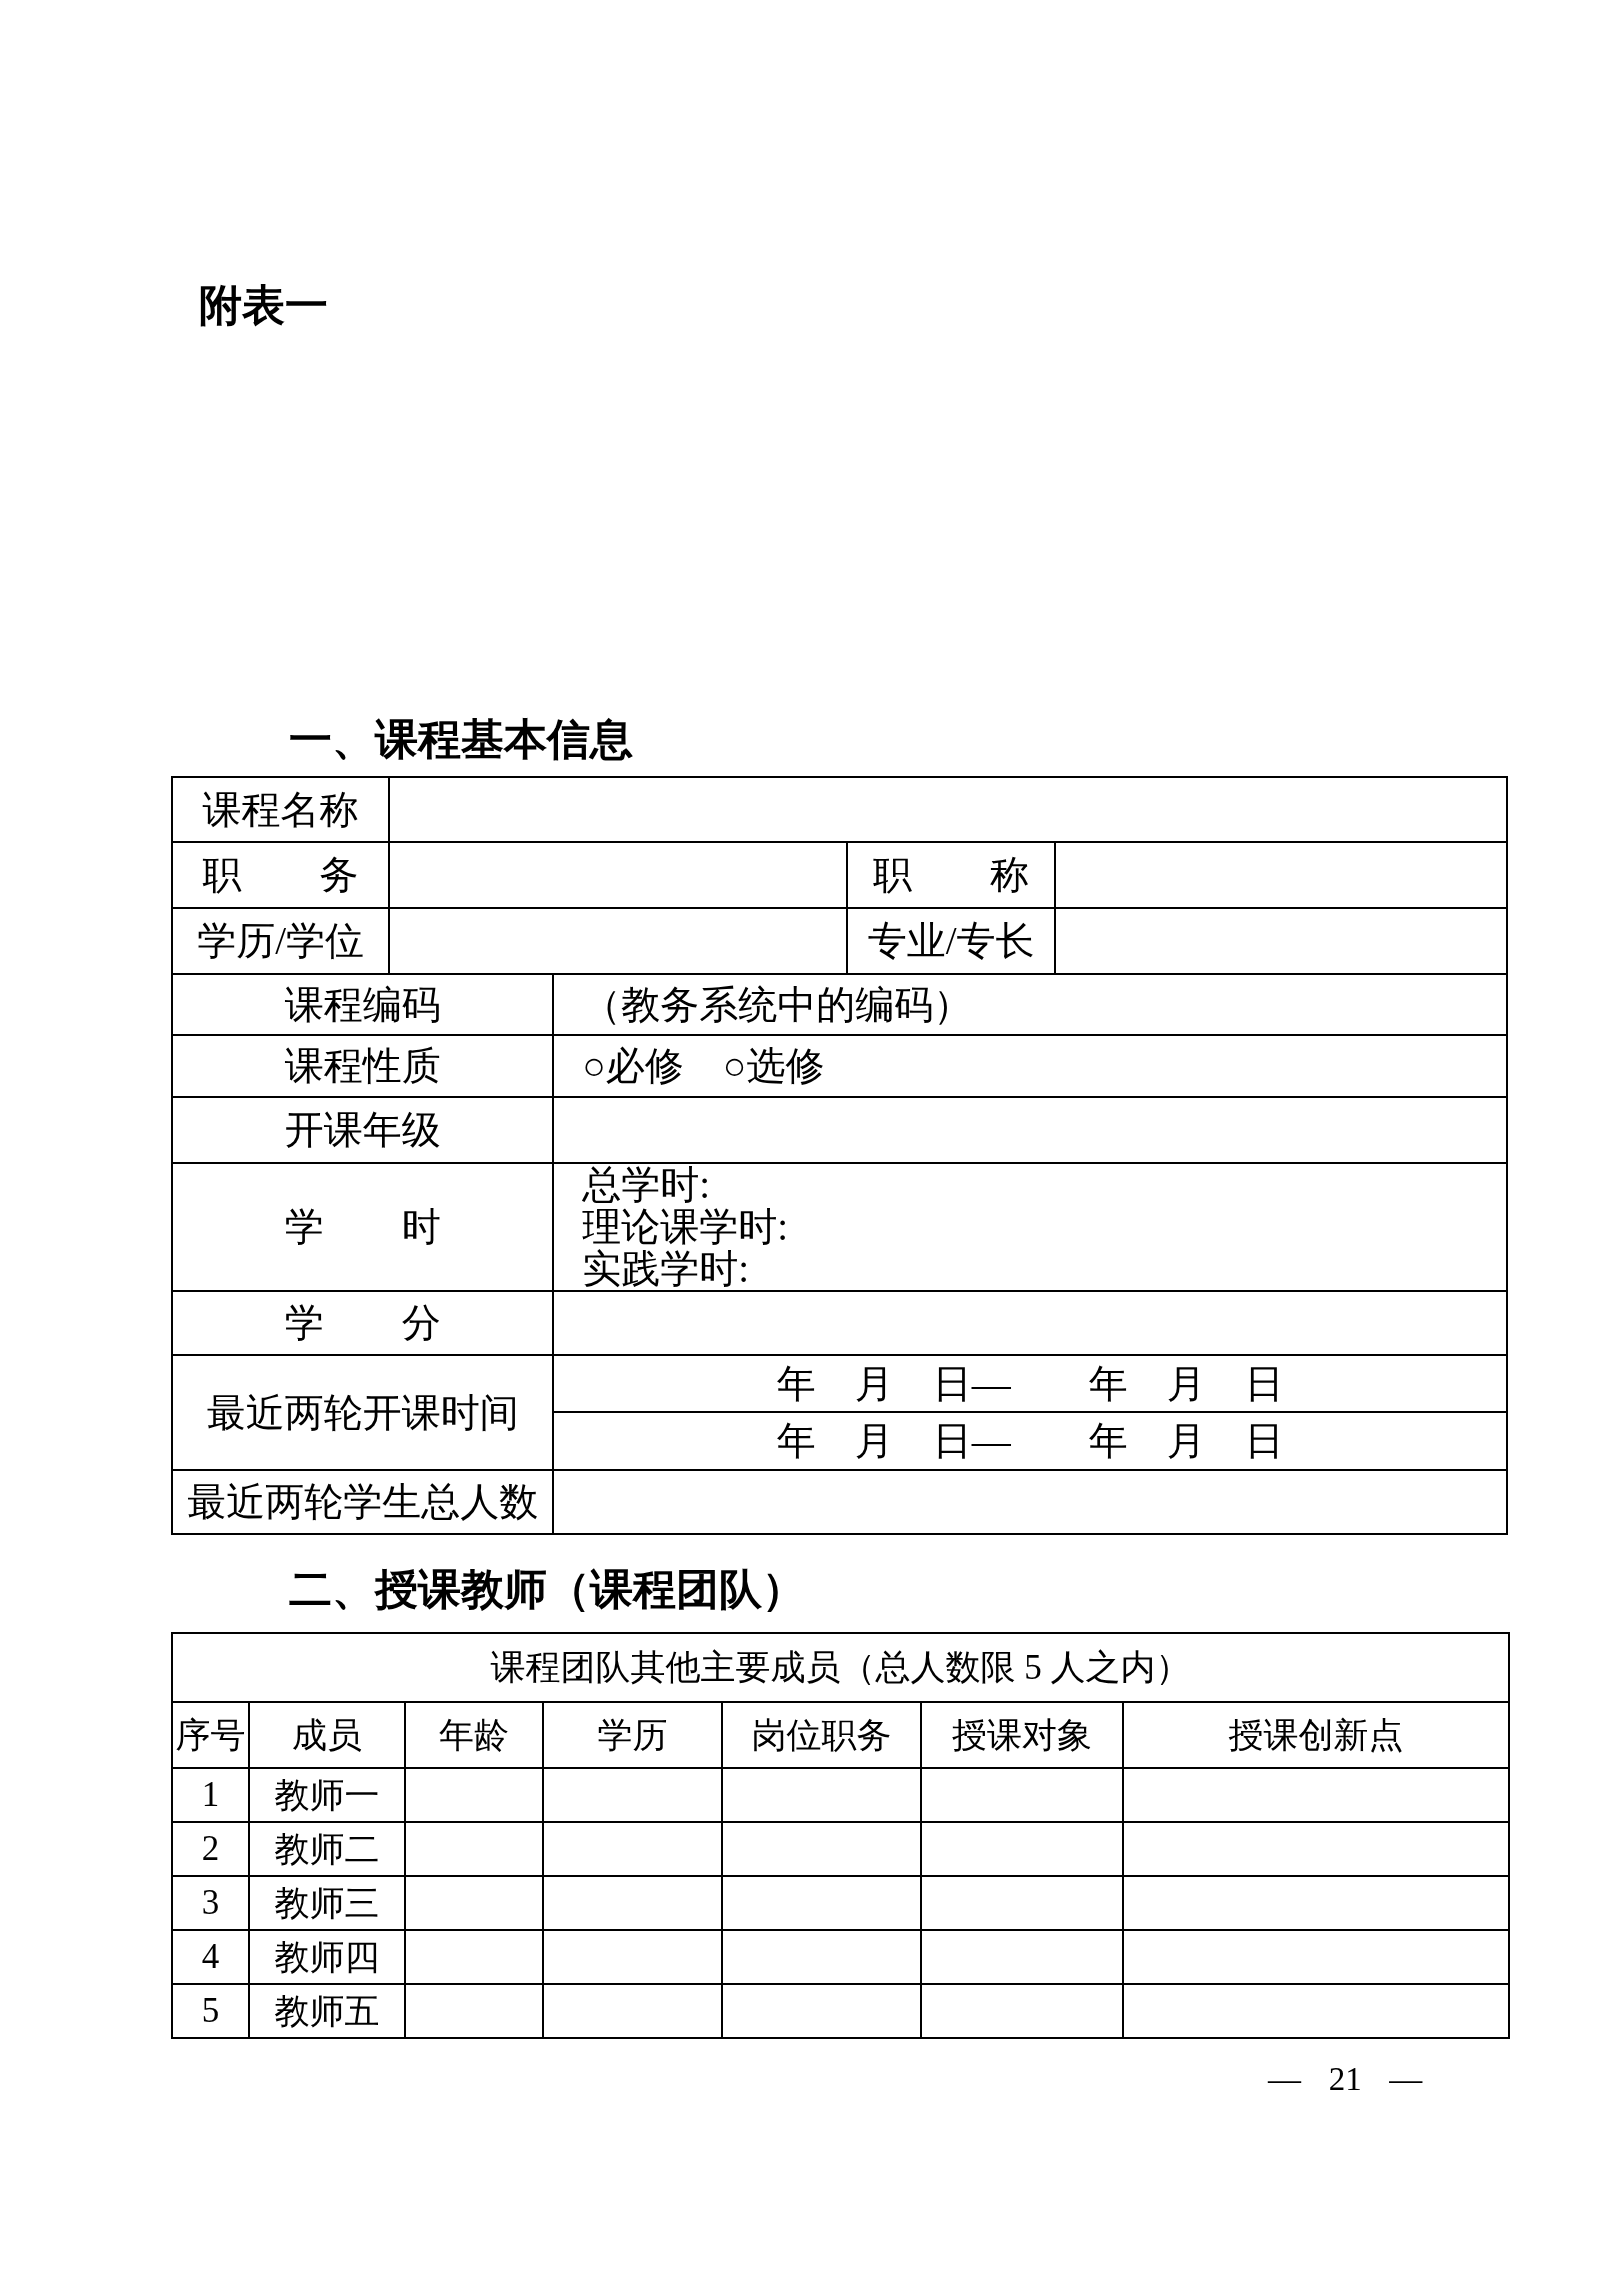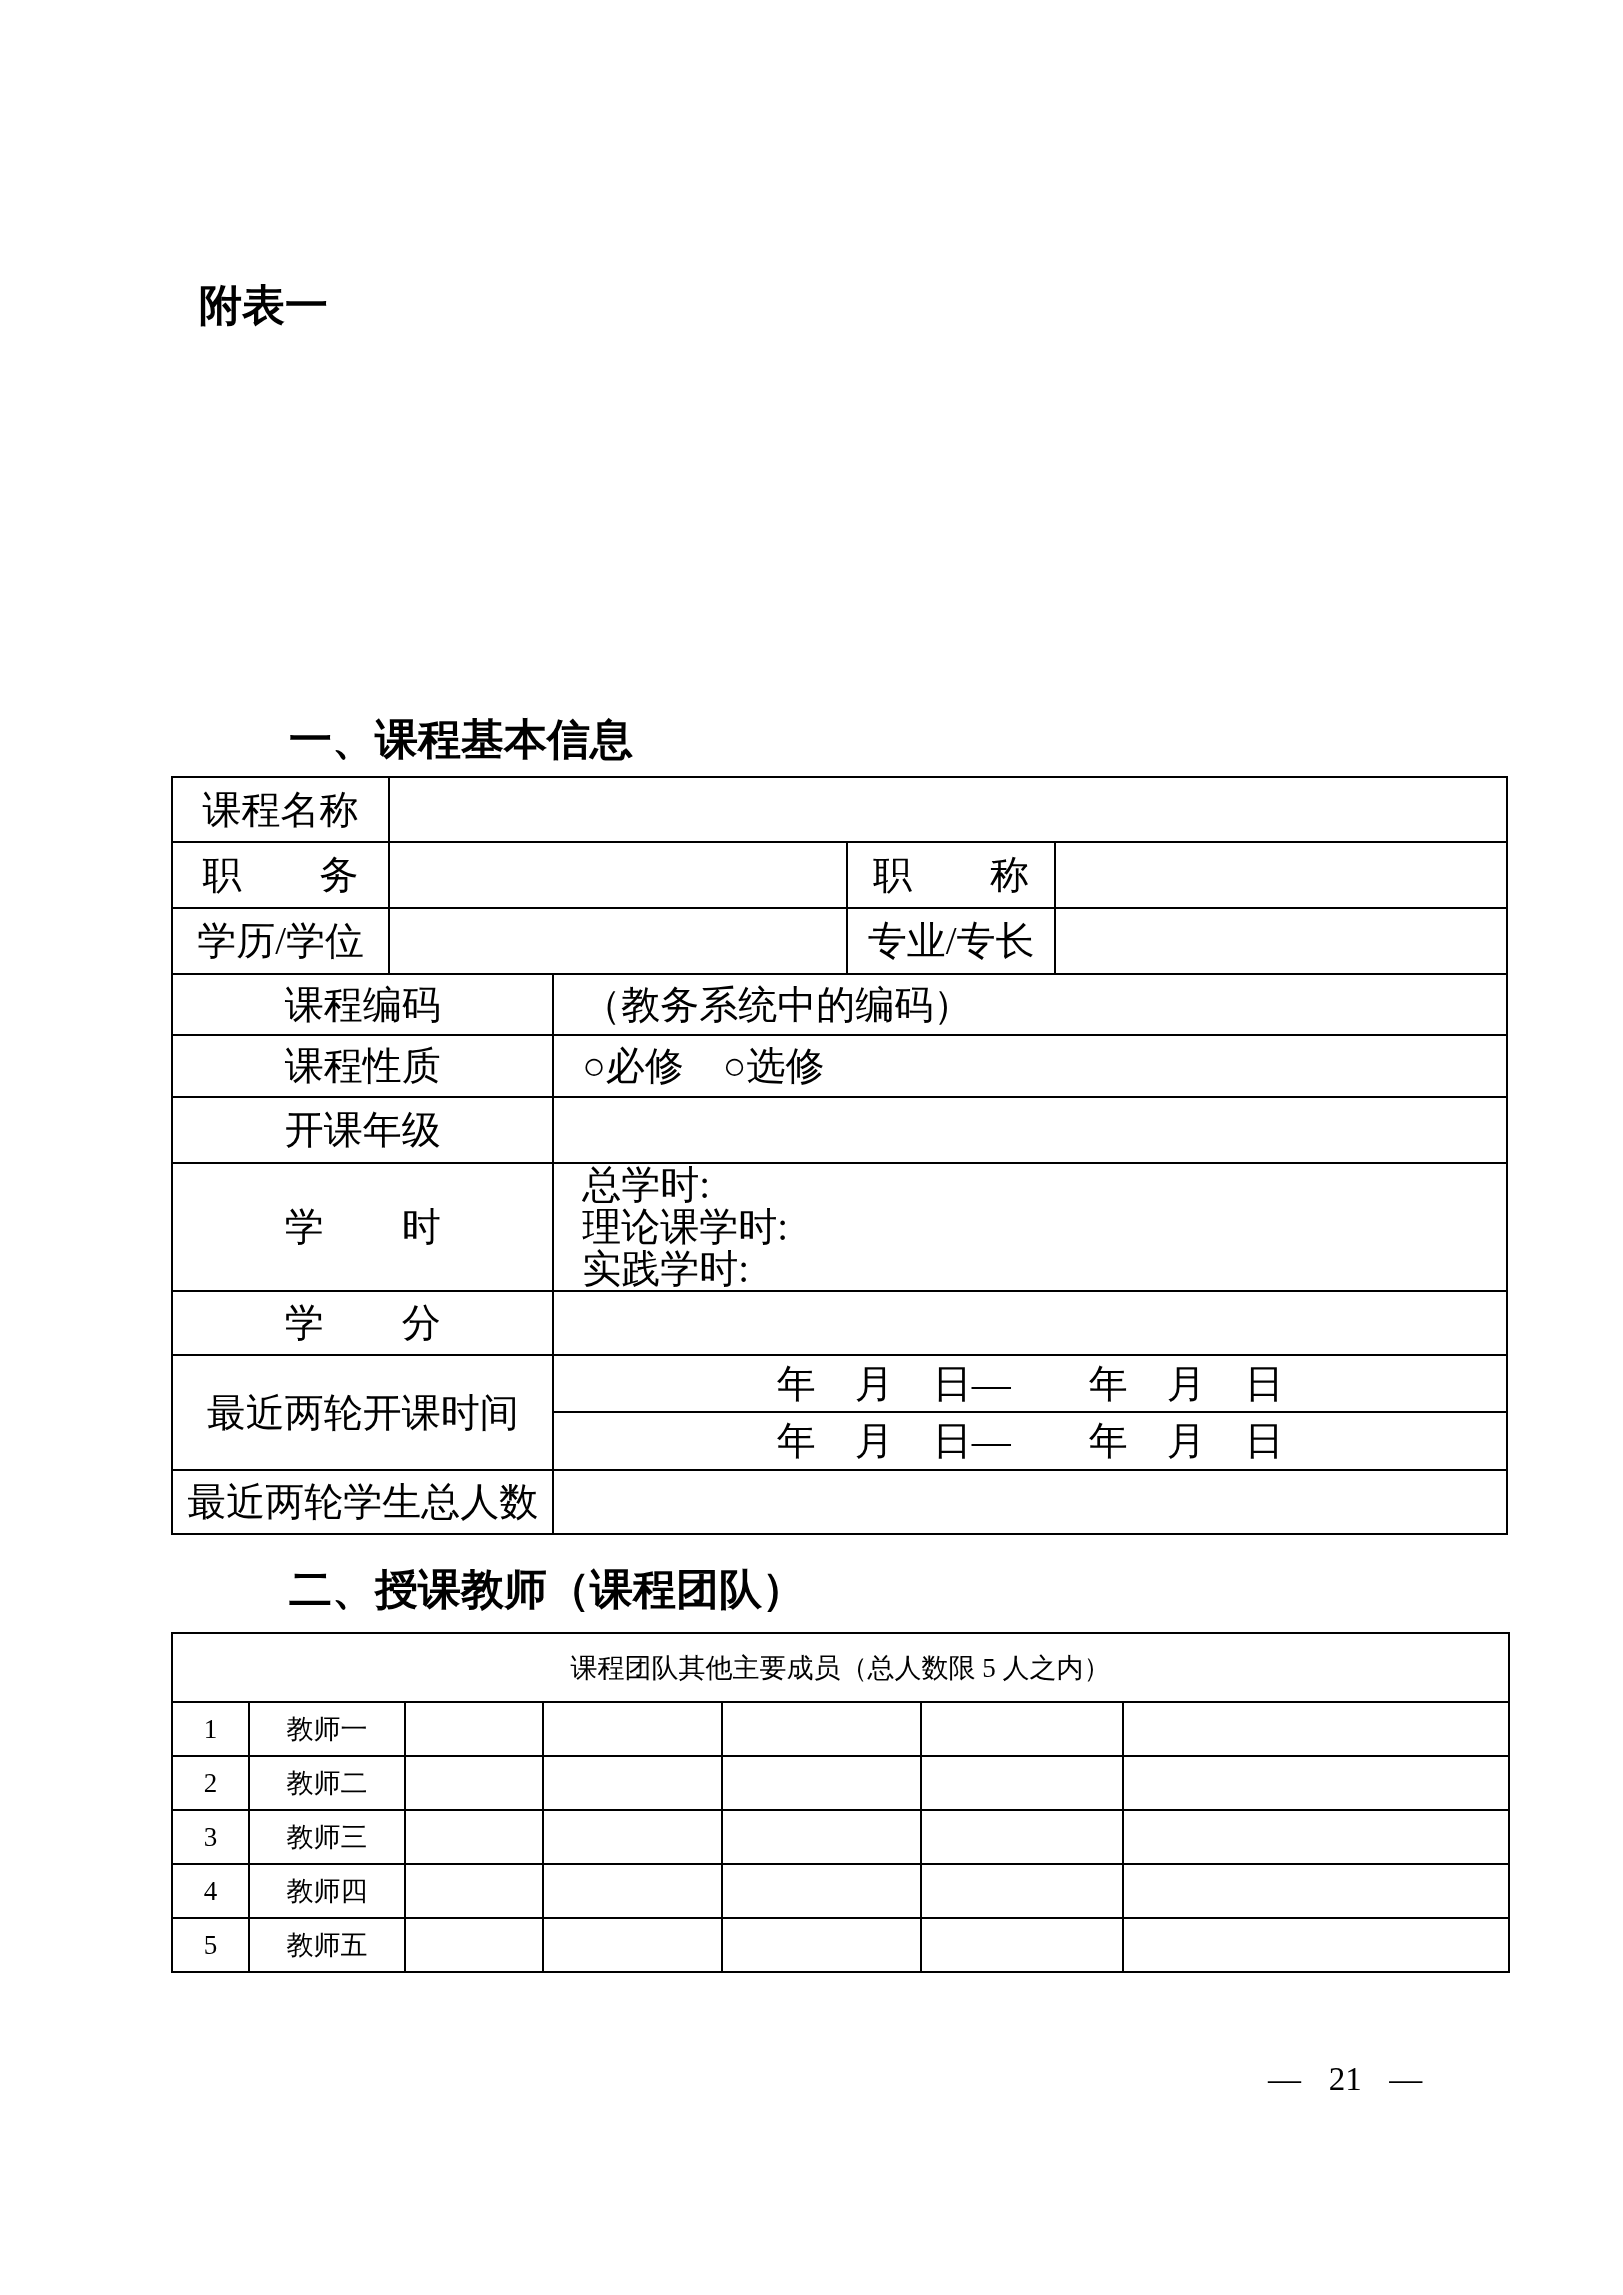--- a/index.html
+++ b/index.html
@@ -35,21 +35,21 @@
   table { border-collapse: collapse; table-layout: fixed; position: absolute; left: 171px; }
   td {
     border: 2px solid #000;
     padding: 0; margin: 0;
     vertical-align: middle;
     overflow: hidden;
   }
   .t1 { top: 776px; width: 1337px; }
   .t1 td { font-size: 39px; margin-top: 28px; }
   .t2 { top: 1632px; width: 1337px; }
-  .t2 td { font-size: 27px; }
+  .t2 td { font-size: 35px; }
 
   .lbl { text-align: center; }
   .pad { text-align: left; padding-left: 28px; }
   .ctr { text-align: center; }
   .hours-line { line-height: 42px; }
   .span-h { text-align: center; }
   .colh { text-align: center; }
 
   .pageno {
     position: absolute; left: 1268px; top: 2060px; width: 215px;
@@ -141,20 +141,29 @@
         <col style="width:138px">
         <col style="width:179px">
         <col style="width:199px">
         <col style="width:202px">
         <col style="width:386px">
     </colgroup>
     <tbody>
       <tr style="height:69px">
         <td colspan="7" class="span-h">课程团队其他主要成员（总人数限 5 人之内）</td>
       </tr>
+      <tr style="height:66px">
+        <td class="colh">序号</td>
+        <td class="colh">成员</td>
+        <td class="colh">年龄</td>
+        <td class="colh">学历</td>
+        <td class="colh">岗位职务</td>
+        <td class="colh">授课对象</td>
+        <td class="colh">授课创新点</td>
+      </tr>
       <tr style="height:54px">
         <td class="ctr">1</td>
         <td class="ctr">教师一</td>
         <td></td>
         <td></td>
         <td></td>
         <td></td>
         <td></td>
       </tr>
       <tr style="height:54px">

